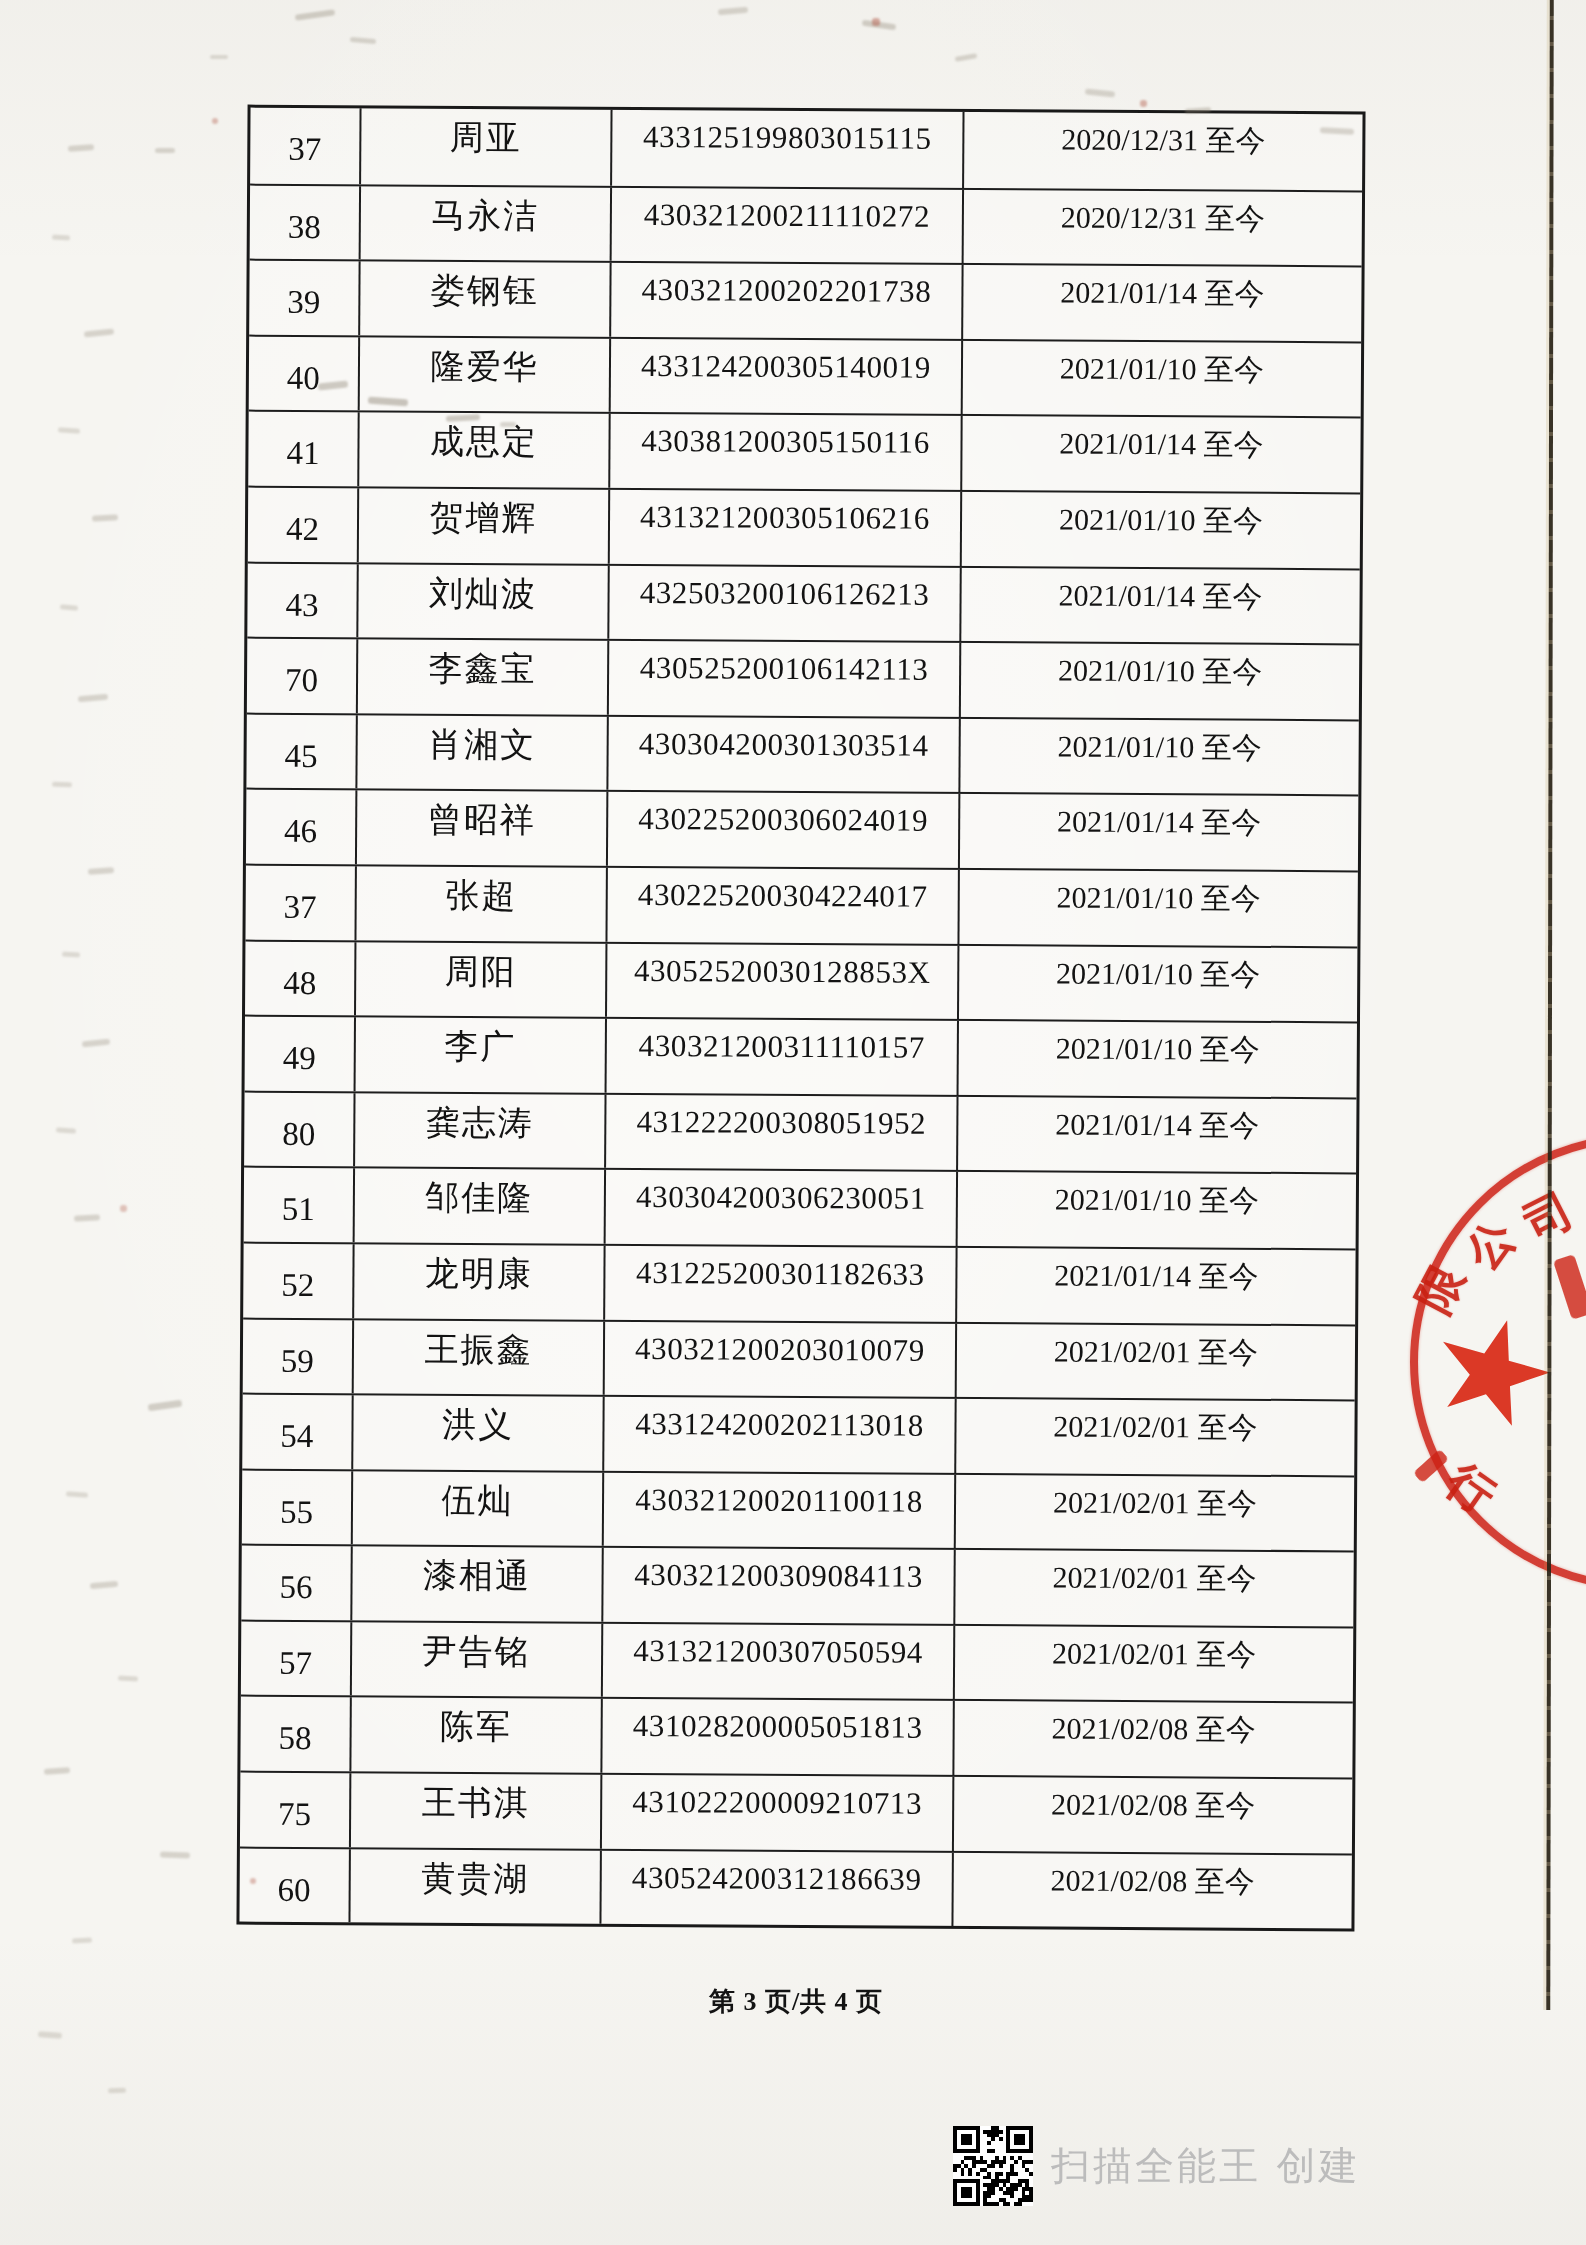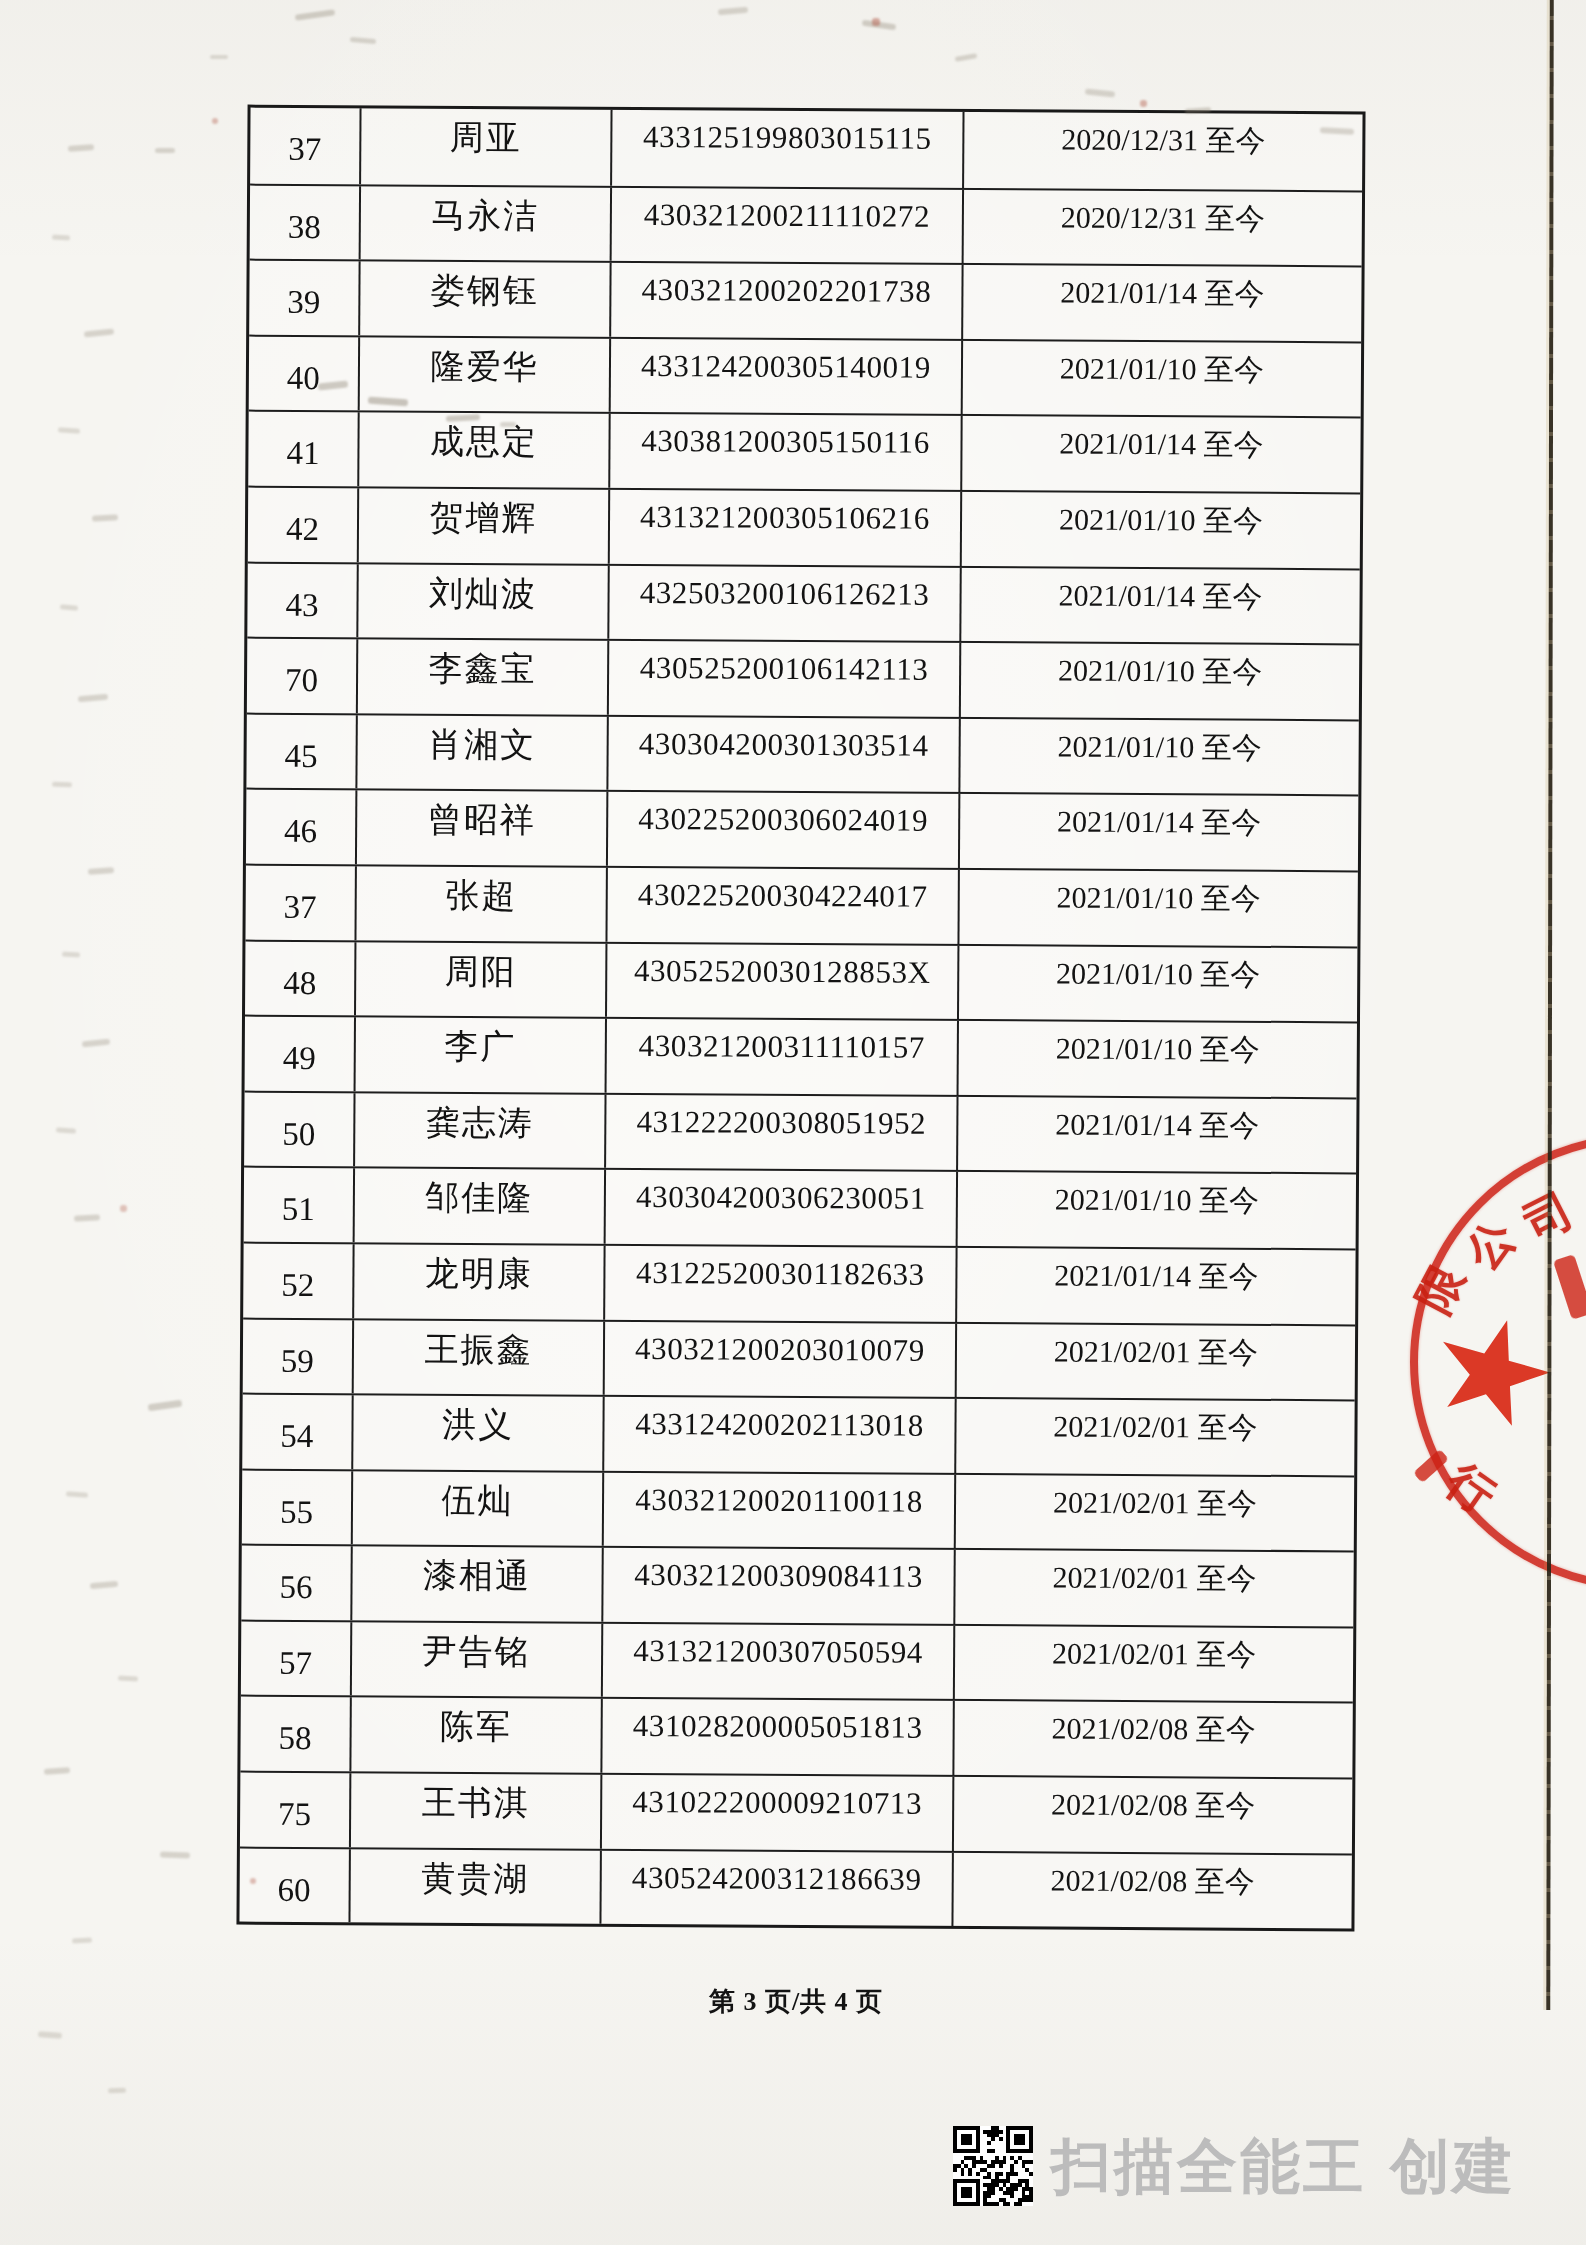--- a/index.html
+++ b/index.html
@@ -42,21 +42,21 @@
   .f2{left:1424px;top:1448px;width:14px;height:36px;transform:rotate(48deg);}
   
   .edge-line{position:absolute;left:1548px;top:-6px;width:4px;height:2016px;opacity:.92;
              background:repeating-linear-gradient(180deg,#2a2316 0 22px,#564b37 22px 26px);
              transform:rotate(.1deg);}
   .edge-line::after{content:'';position:absolute;left:-3px;top:0;width:3px;height:100%;
              background:#b89a55;opacity:.2;}
   
   .wm{position:absolute;left:953px;top:2126px;display:flex;align-items:center;gap:18px;}
   .wm svg{width:80px;height:80px;display:block;}
-  .wm-text{font-family:"DejaVu Sans","Liberation Sans",sans-serif;font-size:60px;font-weight:700;
+  .wm-text{font-family:"DejaVu Sans","Liberation Sans",sans-serif;font-size:39px;font-weight:400;
            color:#bcbcbc;letter-spacing:3px;white-space:nowrap;line-height:80px;}
   
   .smudge{position:absolute;border-radius:3px;filter:blur(1px);pointer-events:none;}
 </style>
 </head>
 <body>
 
 <div class="page">
 
   <div class="table" id="rosterTable">
@@ -145,21 +145,21 @@
   </div>
 
   <div class="row">
     <div class="cell c-num">49</div>
     <div class="cell c-name">李广</div>
     <div class="cell c-id">430321200311110157</div>
     <div class="cell c-date">2021/01/10 至今</div>
   </div>
 
   <div class="row">
-    <div class="cell c-num">50</div>
+    <div class="cell c-num">80</div>
     <div class="cell c-name">龚志涛</div>
     <div class="cell c-id">431222200308051952</div>
     <div class="cell c-date">2021/01/14 至今</div>
   </div>
 
   <div class="row">
     <div class="cell c-num">51</div>
     <div class="cell c-name">邹佳隆</div>
     <div class="cell c-id">430304200306230051</div>
     <div class="cell c-date">2021/01/10 至今</div>

